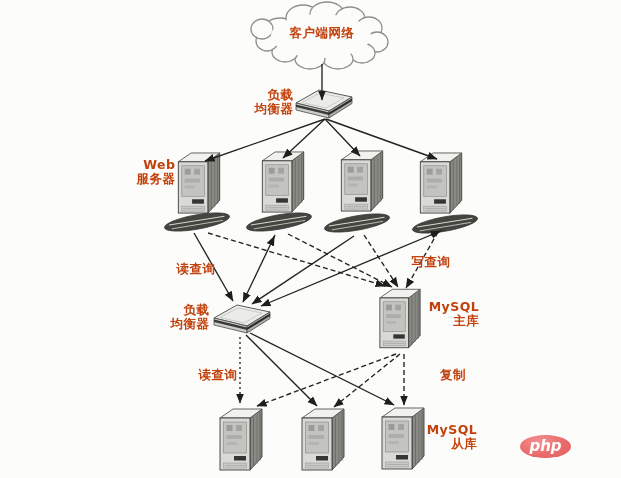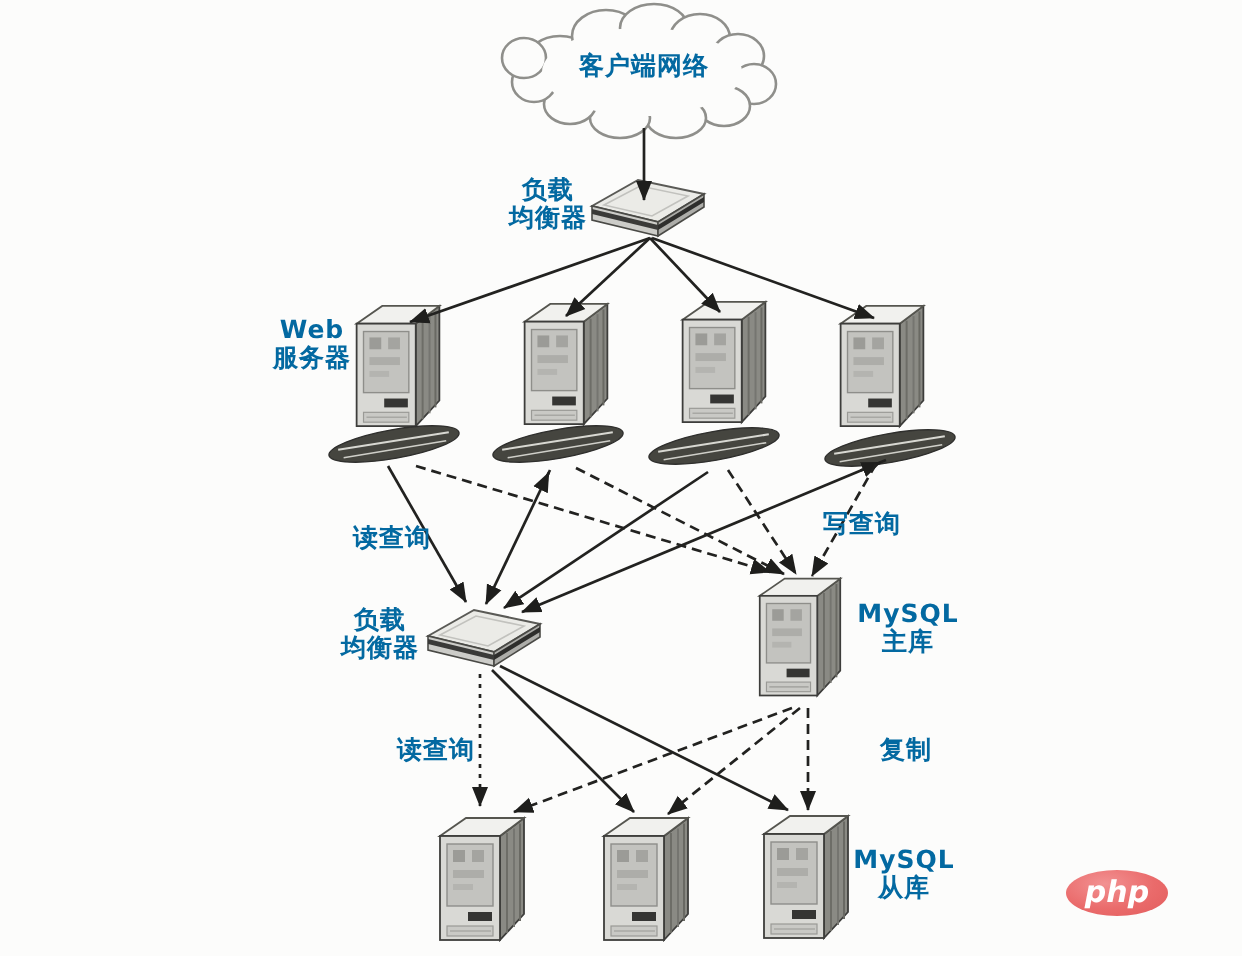--- a/index.html
+++ b/index.html
@@ -4,26 +4,26 @@
 <style>
   html,body{margin:0;padding:0;background:#ffffff;}
   .stage{
     position:relative;width:621px;height:478px;margin:0 auto;
     background:#fcfcfb;overflow:hidden;
     font-family:"DejaVu Sans","Liberation Sans",sans-serif;
   }
   .stage svg{position:absolute;left:0;top:0;}
   .lbl{
     position:absolute;transform:translateX(-50%);
-    font-size:12.5px;font-weight:700;color:#0369a1;
-    text-align:center;line-height:14px;white-space:nowrap;
+    font-size:12.5px;font-weight:700;color:#c2410c;
+    text-align:right;line-height:14px;white-space:nowrap;
     letter-spacing:0.5px;
   }
   .wm{
-    position:absolute;left:520px;top:435px;display:flex;align-items:flex-end;gap:7px;margin-left:13px;
+    position:absolute;left:520px;top:435px;display:flex;align-items:flex-end;gap:7px;
   }
   .wm-oval{
     width:51px;height:23px;border-radius:50%;
     display:flex;align-items:center;justify-content:center;
     background:radial-gradient(ellipse at 38% 30%, #f29192 0%, #ea6b6b 55%, #e25c5c 100%);
   }
   .wm-oval span{
     color:#ffffff;font-weight:700;font-style:italic;font-size:15px;line-height:15px;
   }
   .wm-site{

